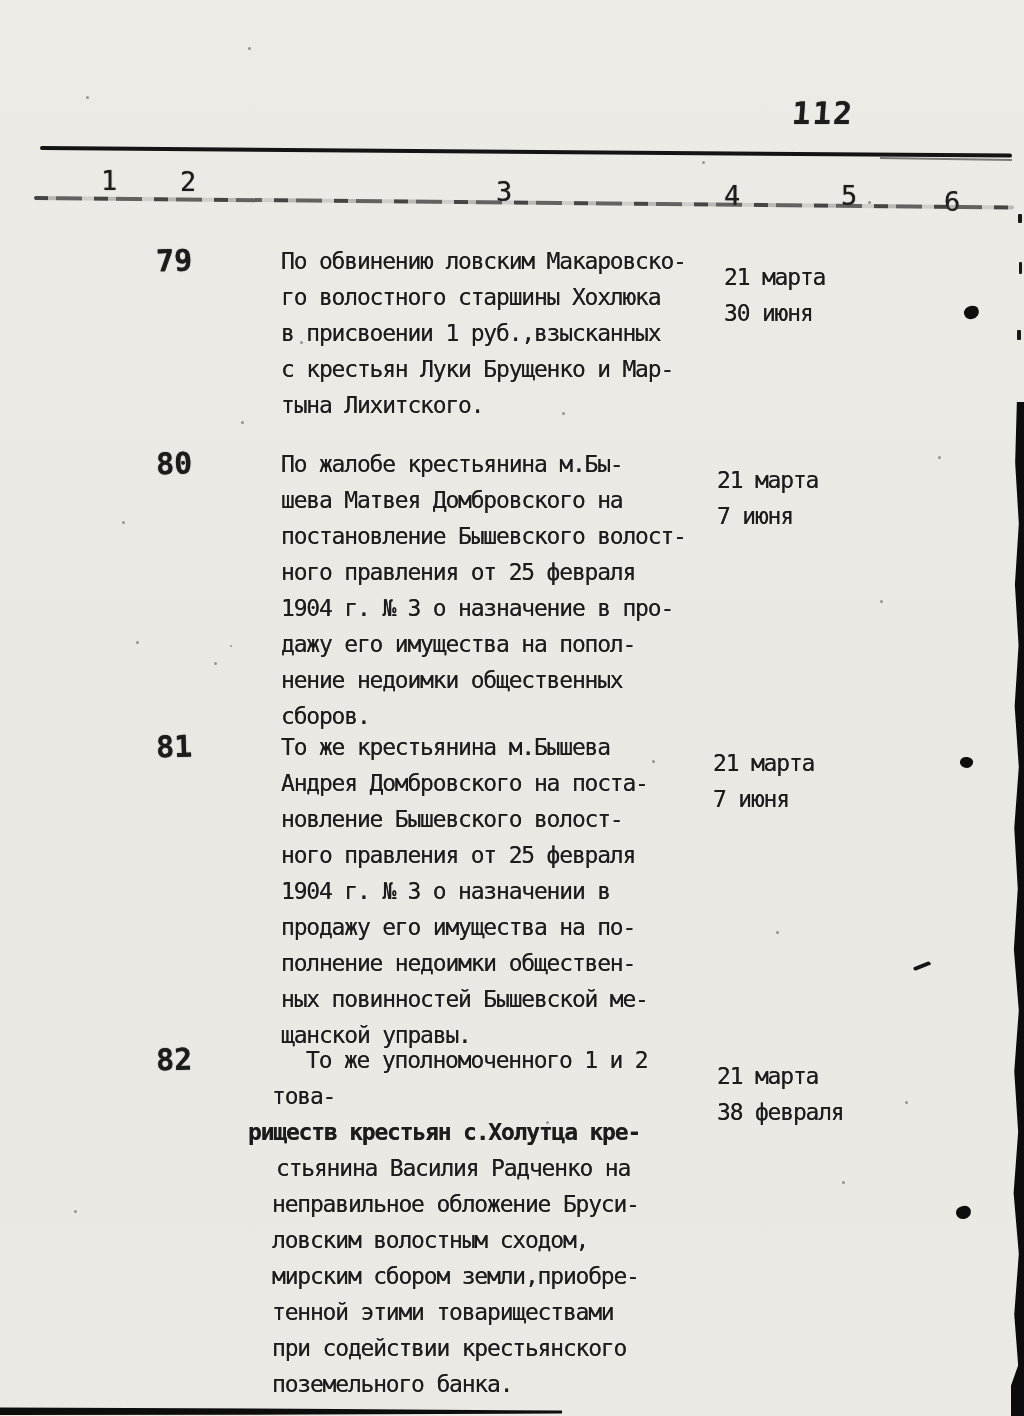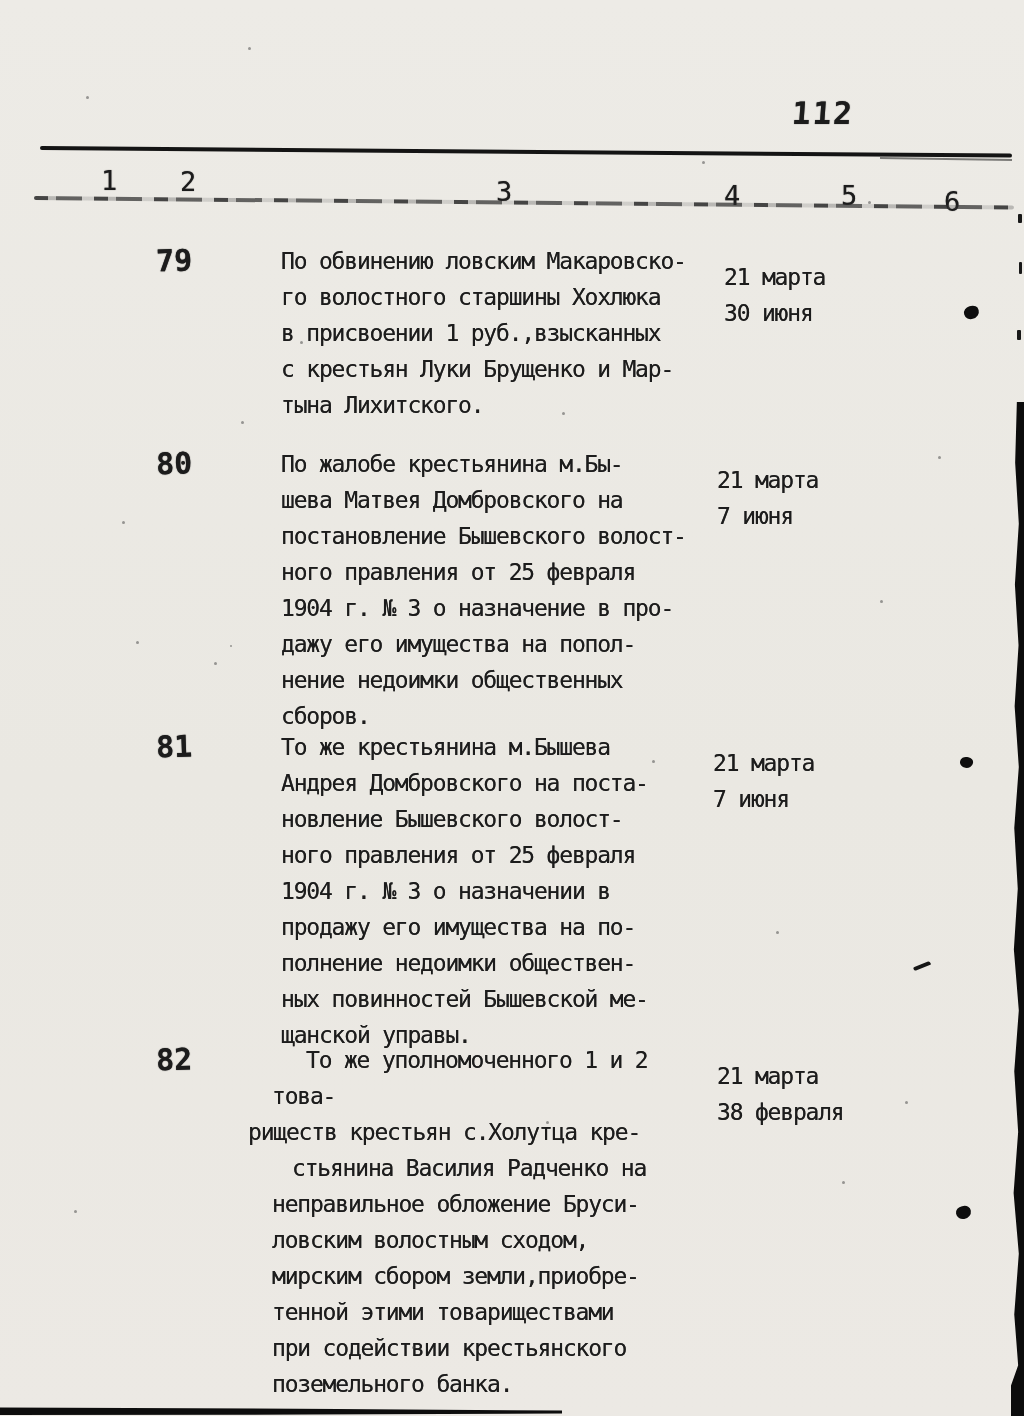--- a/index.html
+++ b/index.html
@@ -51,22 +51,22 @@
     transform:rotate(-2deg);text-shadow:0 0 1px rgba(15,15,15,.9);
   }
   .entry .text{
     position:absolute;left:281px;top:0;width:450px;
     font-size:23px;line-height:36px;letter-spacing:-1.2px;
     text-shadow:0 0 0.6px rgba(25,25,25,.75);
     white-space:pre-wrap;
   }
   .e3 .text{left:272px;}
   .e3 .line:nth-child(1){text-indent:34px;}
-  .e3 .line:nth-child(2){margin-left:-24px;}
-  .e3 .line:nth-child(3){margin-left:20px;}
+  .e3 .line:nth-child(2){margin-left:-24px;font-weight:bold;}
+  .e3 .line:nth-child(3){margin-left:4px;}
   .entry .dates{
     position:absolute;top:4px;width:230px;
     font-size:23px;line-height:36px;letter-spacing:-1.2px;
     text-shadow:0 0 0.6px rgba(25,25,25,.75);
     white-space:pre;
     margin-top:12px;
   }
   .e0 .dates{left:724px;}
   .e1 .dates{left:717px;}
   .e2 .dates{left:713px;}

